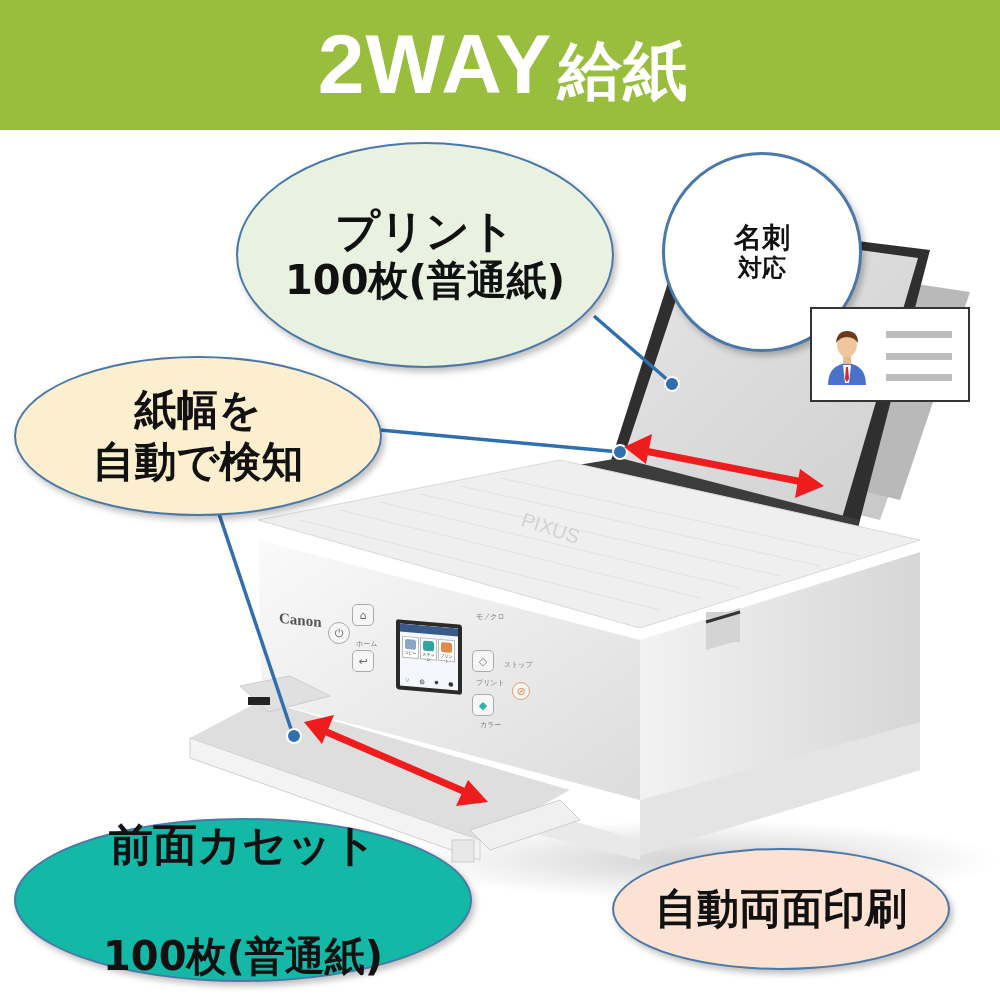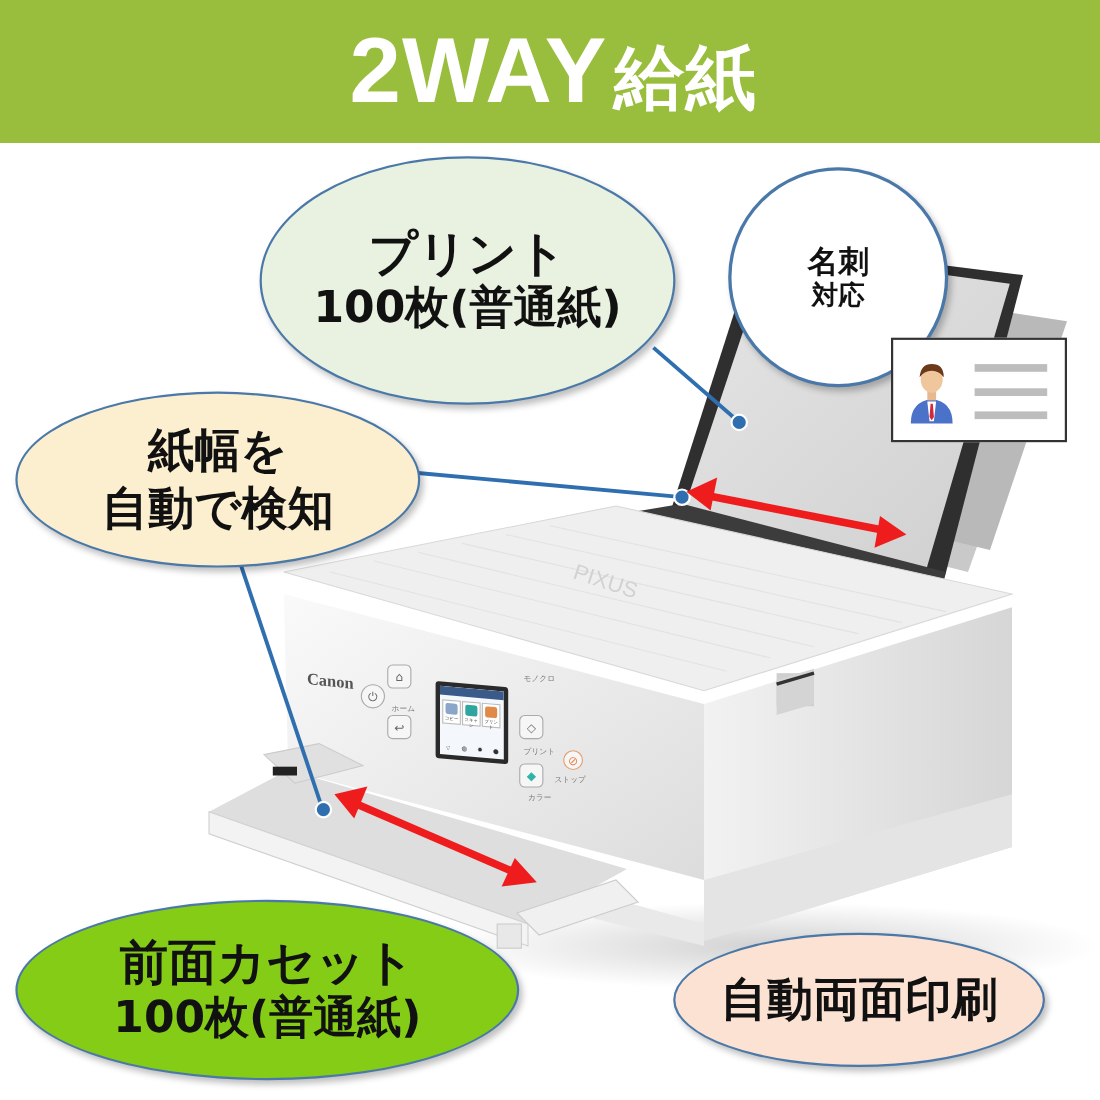--- a/index.html
+++ b/index.html
@@ -28,21 +28,21 @@
   .callout .l1 { font-size: 44px; line-height: 1.15; }
   .callout .l2 { font-size: 40px; line-height: 1.2; }
   .callout .l3 { font-size: 40px; line-height: 1.2; }
   .callout .small { font-size: 24px; line-height: 1.2; }
 
   .rear { left: 236px; top: 142px; width: 378px; height: 226px; background: #e9f1e0; }
   .meishi { left: 662px; top: 152px; width: 200px; height: 200px; background: #ffffff; border-width: 3px; }
   .meishi .l1, .meishi .l2 { font-size: 28px; line-height: 1.15; }
   .width { left: 14px; top: 356px; width: 368px; height: 160px; background: #fcefcf; }
   .width .l1, .width .l2 { font-size: 42px; line-height: 1.25; }
-  .front { left: 14px; top: 818px; width: 458px; height: 164px; background: #84cc16; }
+  .front { left: 14px; top: 818px; width: 458px; height: 164px; background: #14b8a6; justify-content: space-between; }
   .duplex { left: 612px; top: 848px; width: 338px; height: 122px; background: #fbe2d2; }
   .duplex .l1 { font-size: 42px; }
 
   .bizcard {
     position: absolute; left: 810px; top: 307px; width: 160px; height: 95px;
     background: #ffffff; border: 2px solid #333333;
   }
   .bizcard .line { position: absolute; left: 74px; width: 66px; height: 7px; background: #bdbdbd; }
   .bizcard .person { position: absolute; left: 12px; top: 16px; width: 46px; height: 62px; }
 
@@ -196,21 +196,21 @@
 
 <div class="tiny-label" style="left:476px;top:612px;">モノクロ</div>
 <div class="panel-btn" style="left:472px;top:650px;">
     <span style="color:#777;">◇</span>
   </div>
 <div class="tiny-label" style="left:476px;top:678px;">プリント</div>
 <div class="panel-btn" style="left:472px;top:694px;">
     <span style="color:#2fb3a8;">◆</span>
   </div>
 <div class="tiny-label" style="left:480px;top:720px;">カラー</div>
-<div class="tiny-label" style="left:504px;top:704px;">ストップ</div>
+<div class="tiny-label" style="left:504px;top:660px;">ストップ</div>
 <div class="panel-btn round-btn" style="left:512px;top:682px;width:18px;height:18px;border-color:#e0a070;">
     <span style="color:#e8844a;">⊘</span>
   </div>
 
 <div class="callout rear">
   <div class="l1">プリント</div>
   <div class="l2">100枚(普通紙)</div>
 </div>
 
 <div class="callout meishi">

